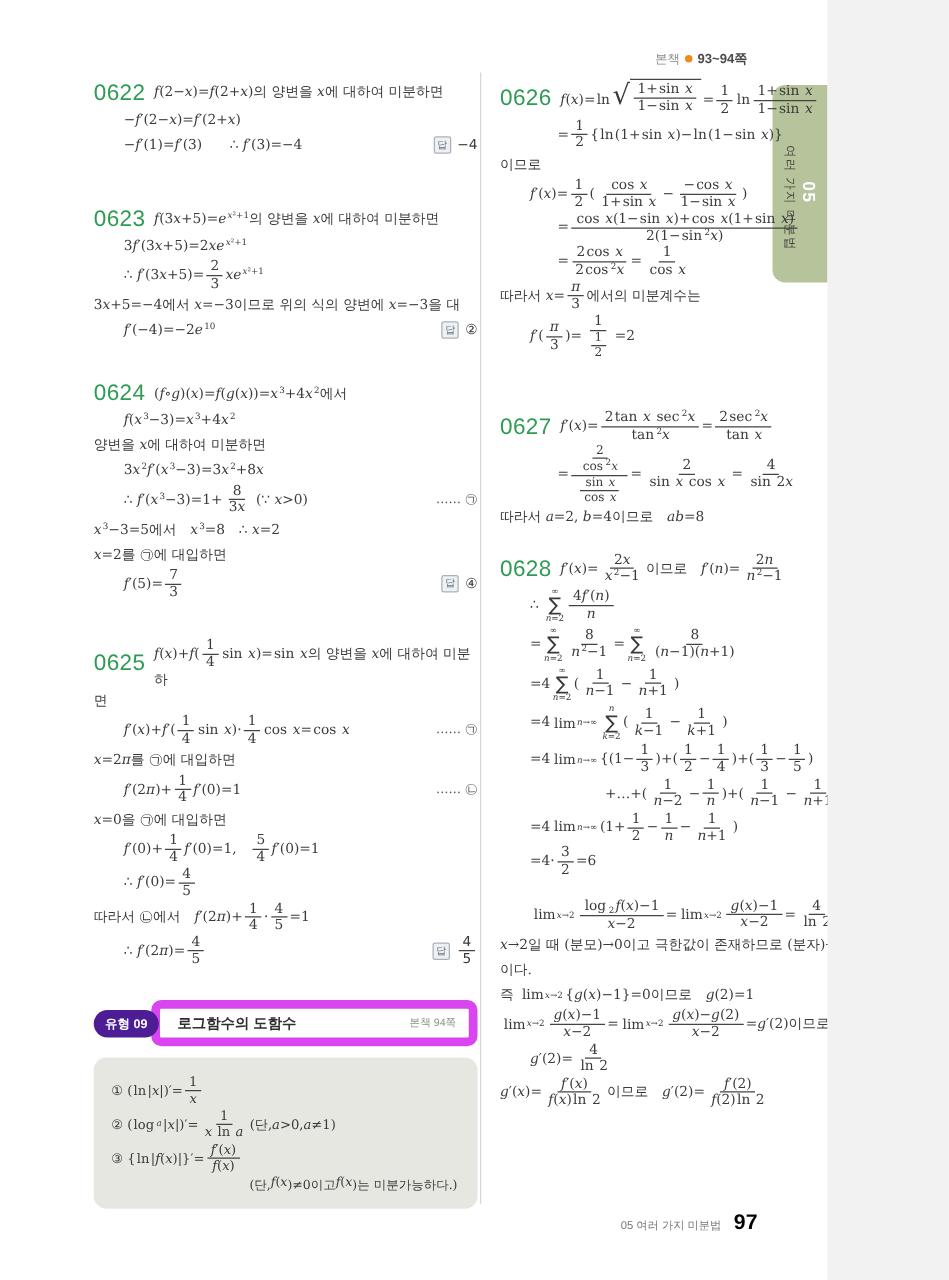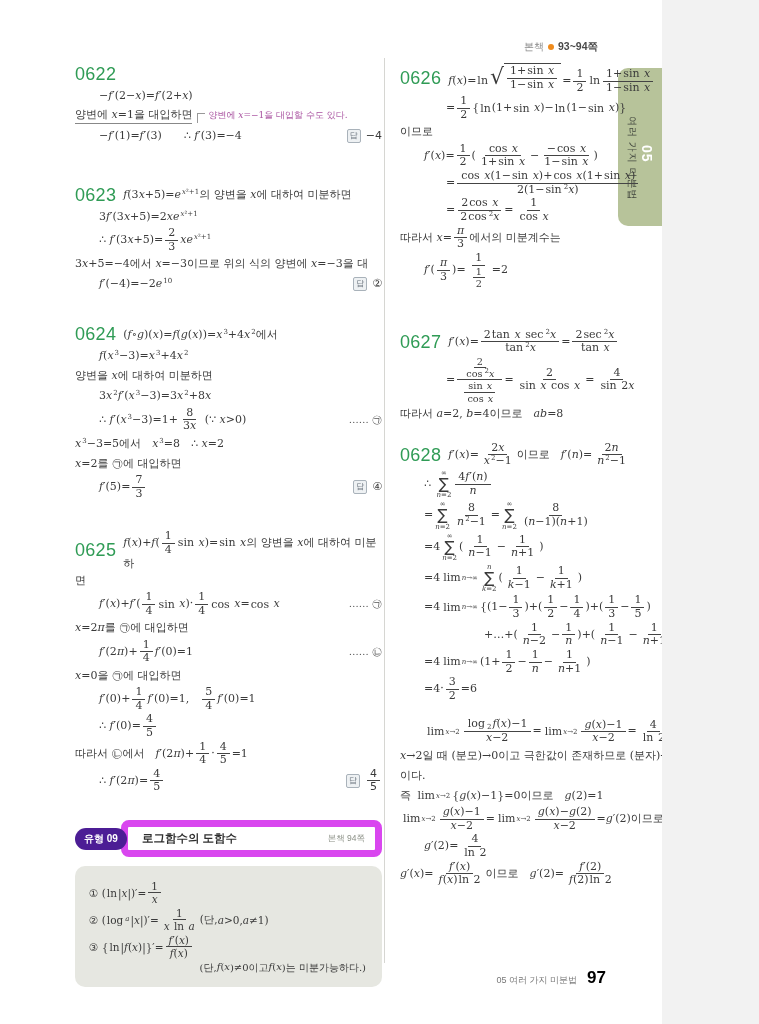--- a/index.html
+++ b/index.html
@@ -98,28 +98,24 @@
       <span class="ttl">여러 가지 미분법</span>
     </div>
   </div>
 
   <div class="vdiv"></div>
 
   <div class="col col-left" id="col-left">
       <div class="problem" style="margin-top: 0px;">
         <div class="line ind0">
           <span class="pnum">0622</span>
+          <span class="mline"><span class="it">f</span>(2−<span class="it">x</span>)=<span class="it">f</span>(2+<span class="it">x</span>)의 양변을 <span class="it">x</span>에 대하여 미분하면</span>
         </div>
         <div class="line ind1">
           <span class="mline">−<span class="it">f</span>′(2−<span class="it">x</span>)=<span class="it">f</span>′(2+<span class="it">x</span>)</span>
-        </div>
-        <div class="line ind0">
-          <span class="callout-underline">양변에 <span class="it">x</span>=1을 대입하면</span>
-          <span class="conn"></span>
-          <span class="note">양변에 <span class="it">x</span>=−1을 대입할 수도 있다.</span>
         </div>
         <div class="line ind1">
           <span class="mline">−<span class="it">f</span>′(1)=<span class="it">f</span>′(3)  ∴ <span class="it">f</span>′(3)=−4</span>
           <span class="ans">
             <span class="abadge">답</span>
             <span class="aval">−4</span>
           </span>
         </div>
       </div>
       <div class="problem" style="margin-top: 38px;">

